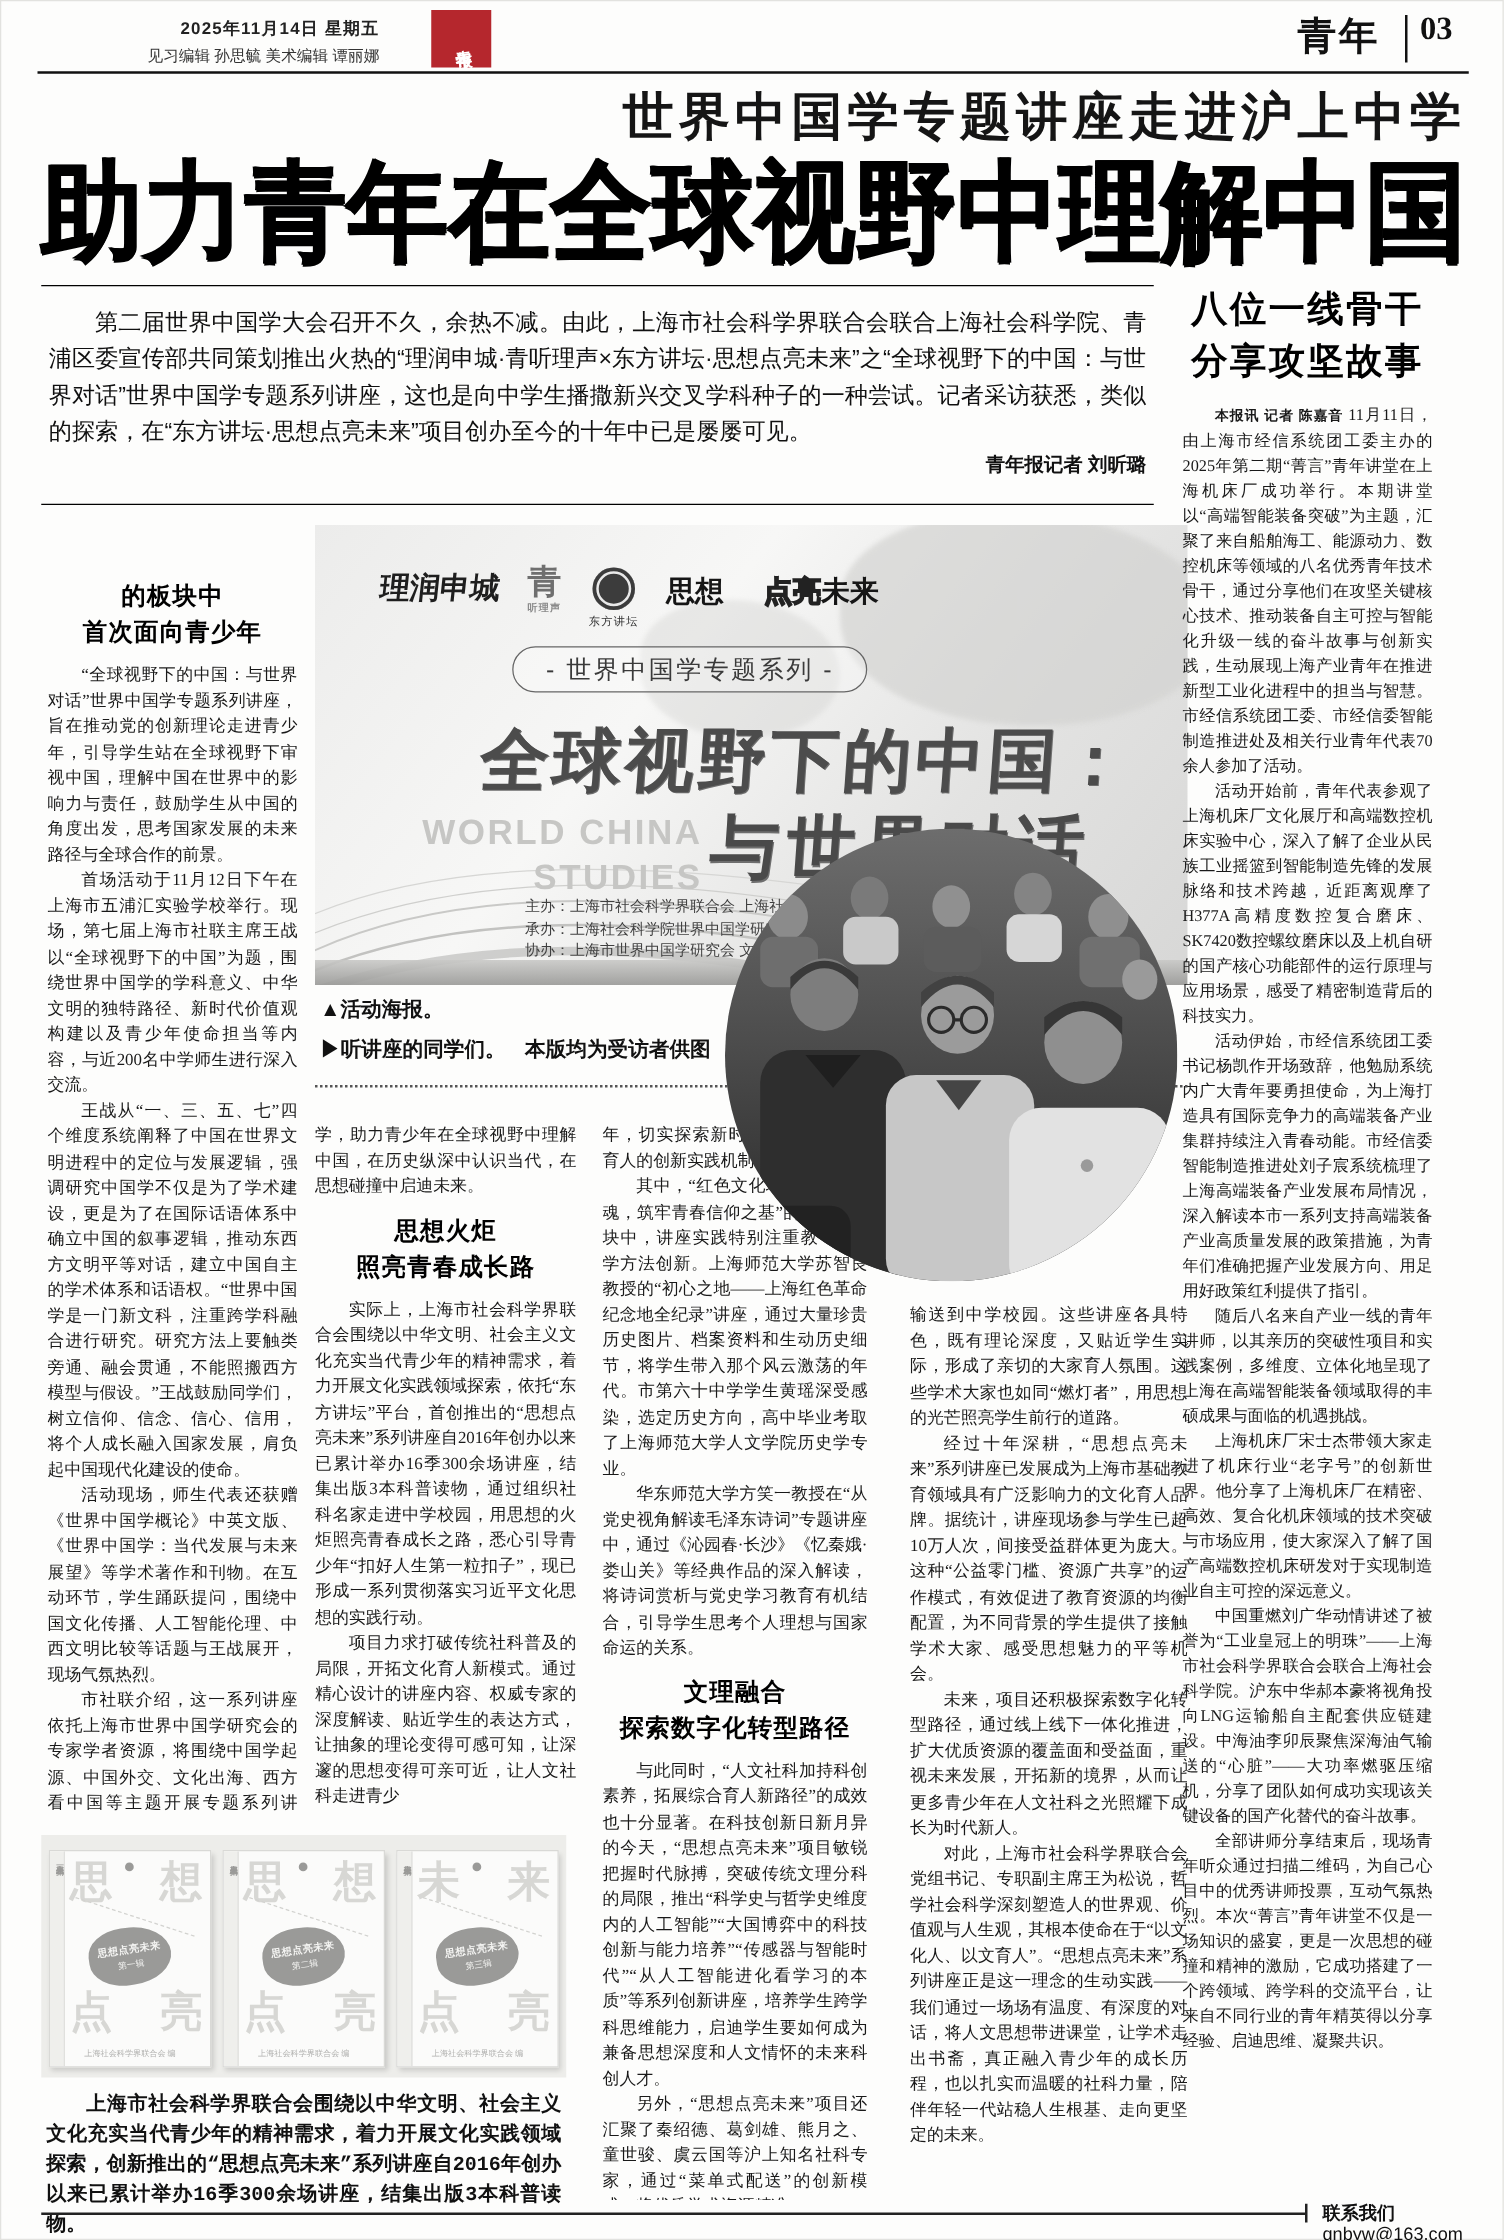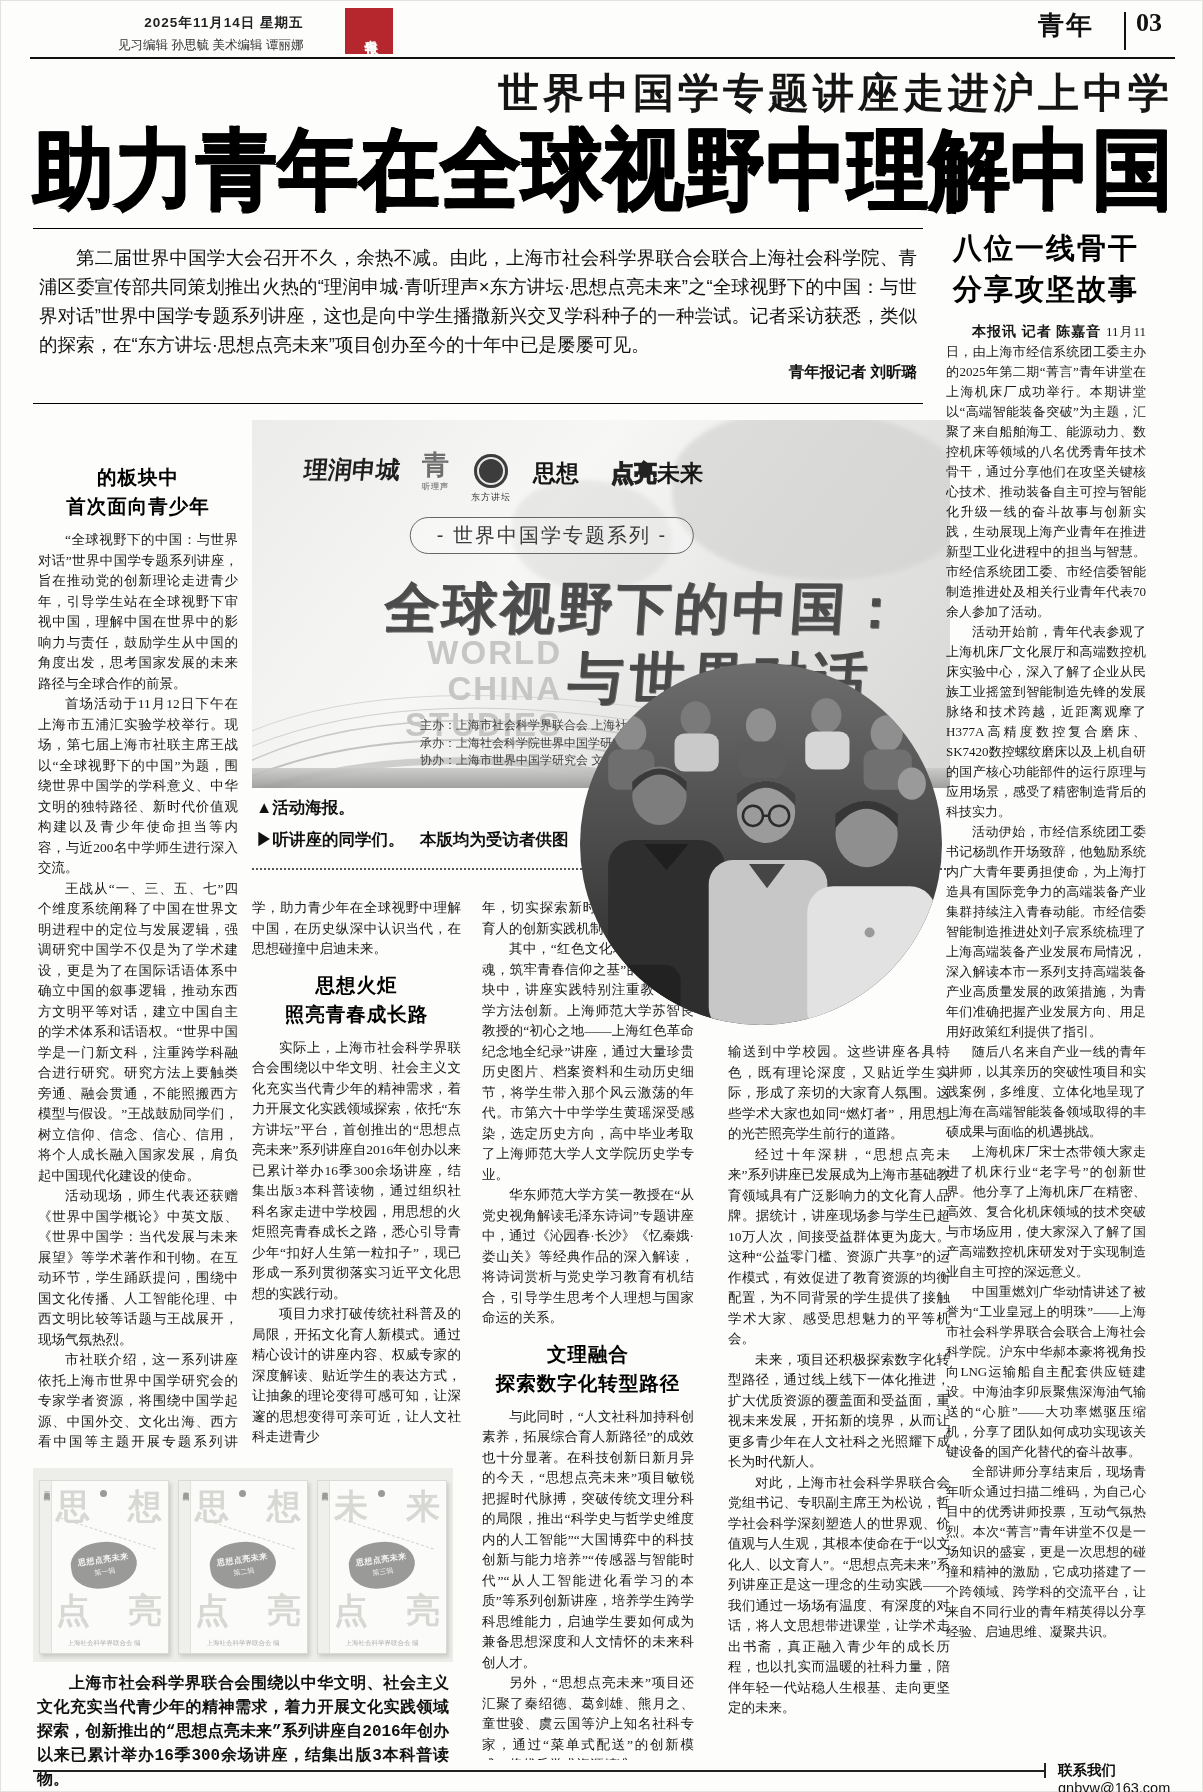--- a/index.html
+++ b/index.html
@@ -8,21 +8,21 @@
          box-shadow:inset 0 0 0 1px #e2e2df;}
   .abs{position:absolute;}
 
   
   .date-block{left:118px;top:14px;text-align:right;font-family:"Liberation Sans","DejaVu Sans",sans-serif;color:#222;}
   .date-line{font-size:13.5px;font-weight:700;letter-spacing:1px;}
   .editors-line{font-size:12.5px;margin-top:5px;color:#333;}
   .masthead-logo{left:345px;top:8px;width:48px;height:46px;background:#b5272d;color:#fff;
       display:flex;align-items:center;justify-content:center;}
   .masthead-logo span{writing-mode:vertical-rl;font-size:13px;font-weight:700;letter-spacing:1px;transform:rotate(-6deg);}
-  .section-label{left:1038px;top:8px;font-family:"Liberation Sans",sans-serif;font-size:26px;font-weight:800;letter-spacing:2px;color:#111;}
+  .section-label{left:1038px;top:8px;font-family:"Liberation Sans",sans-serif;font-size:31px;font-weight:800;letter-spacing:2px;color:#111;}
   .page-divider{left:1124px;top:12px;width:2px;height:38px;background:#111;}
   .page-number{left:1136px;top:8px;font-family:Liberation Serif, serif;font-size:26px;font-weight:700;color:#111;}
   .masthead-rule{left:30px;top:57px;width:1145px;height:2px;background:#111;}
 
   
   .kicker{left:33px;top:66px;width:1140px;text-align:right;font-family:"Liberation Sans",sans-serif;
       font-size:41px;font-weight:700;letter-spacing:4px;color:#151515;}
   .headline{left:33px;top:112px;width:1140px;font-family:"Liberation Sans",sans-serif;
       font-size:81px;font-weight:900;color:#000;text-align:justify;text-align-last:justify;
       transform:scaleY(1.08);transform-origin:top;
@@ -66,22 +66,22 @@
   .logo-sixiang .outline{color:#f2f2f2;-webkit-text-stroke:1.3px #222;margin-left:32px;}
   .series-badge{position:absolute;left:300px;top:97px;transform:translateX(-50%);
       border:1.5px solid #666;border-radius:22px;padding:4px 26px;font-family:"Liberation Sans",sans-serif;
       font-size:20px;letter-spacing:2px;color:#3a3a3a;white-space:nowrap;background:rgba(255,255,255,.25);}
   .poster-title1{position:absolute;left:132px;top:152px;font-family:"Liberation Sans",sans-serif;
       font-size:55px;font-weight:900;letter-spacing:3px;color:#4c4c4c;transform:skewX(-4deg);
       text-shadow:1px 1px 0 #6e6e6e;}
   .poster-title2{position:absolute;left:316px;top:222px;font-family:"Liberation Sans",sans-serif;
       font-size:55px;font-weight:900;letter-spacing:6px;color:#4a4a4a;transform:skewX(-4deg);
       text-shadow:1px 1px 0 #6e6e6e;}
-  .poster-en{position:absolute;left:60px;top:215px;width:250px;text-align:right;
-      font-family:"Liberation Sans",sans-serif;font-size:33px;font-weight:800;color:#c6c6c4;
+  .poster-en{position:absolute;left:60px;top:228px;width:250px;text-align:right;
+      font-family:"Liberation Sans",sans-serif;font-size:28px;font-weight:800;color:#c6c6c4;
       line-height:36px;letter-spacing:2px;}
   .organizers{position:absolute;left:168px;top:297px;font-family:"Liberation Sans",sans-serif;
       font-size:12px;line-height:17.5px;color:#3f3f3f;}
 
   
   #circle-photo{left:580px;top:663px;width:362px;height:362px;z-index:6;}
 
   
   .cap{font-family:"Liberation Sans",sans-serif;font-weight:700;font-size:16.5px;color:#111;z-index:3;}
   #cap-poster{left:256px;top:797px;}
@@ -111,21 +111,21 @@
   #books-caption{left:33px;top:1668px;width:420px;font-weight:700;font-size:16px;line-height:24px;
       text-align:justify;color:#111;}
   #books-caption p{margin:4px;text-indent:2em;font-family:Liberation Mono, monospace;}
 
   
   #side-story{left:946px;top:228px;width:200px;height:1532px;overflow:hidden;}
   .side-title{font-family:"Liberation Sans",sans-serif;font-size:29px;font-weight:900;line-height:41px;
       text-align:center;color:#000;letter-spacing:2px;margin-bottom:12px;}
   #side-body{font-size:13px;line-height:20px;text-align:justify;color:#191919;}
   #side-body p{margin:0;text-indent:2em;}
-  #side-body p strong{font-family:Liberation Serif, serif;font-size:14px;}
+  #side-body p strong{font-family:Liberation Sans, sans-serif;font-size:11px;}
 
   
   .footer-rule{left:33px;top:1770px;width:1012px;height:1.5px;background:#222;}
   .footer-tick{left:1044px;top:1763px;width:1.5px;height:15px;background:#222;}
   .footer-contact{left:1058px;top:1761px;font-family:"Liberation Sans",sans-serif;font-size:14.5px;color:#111;}
   .footer-contact b{font-weight:800;margin-right:6px;}
 </style>
 </head>
 <body>
 

